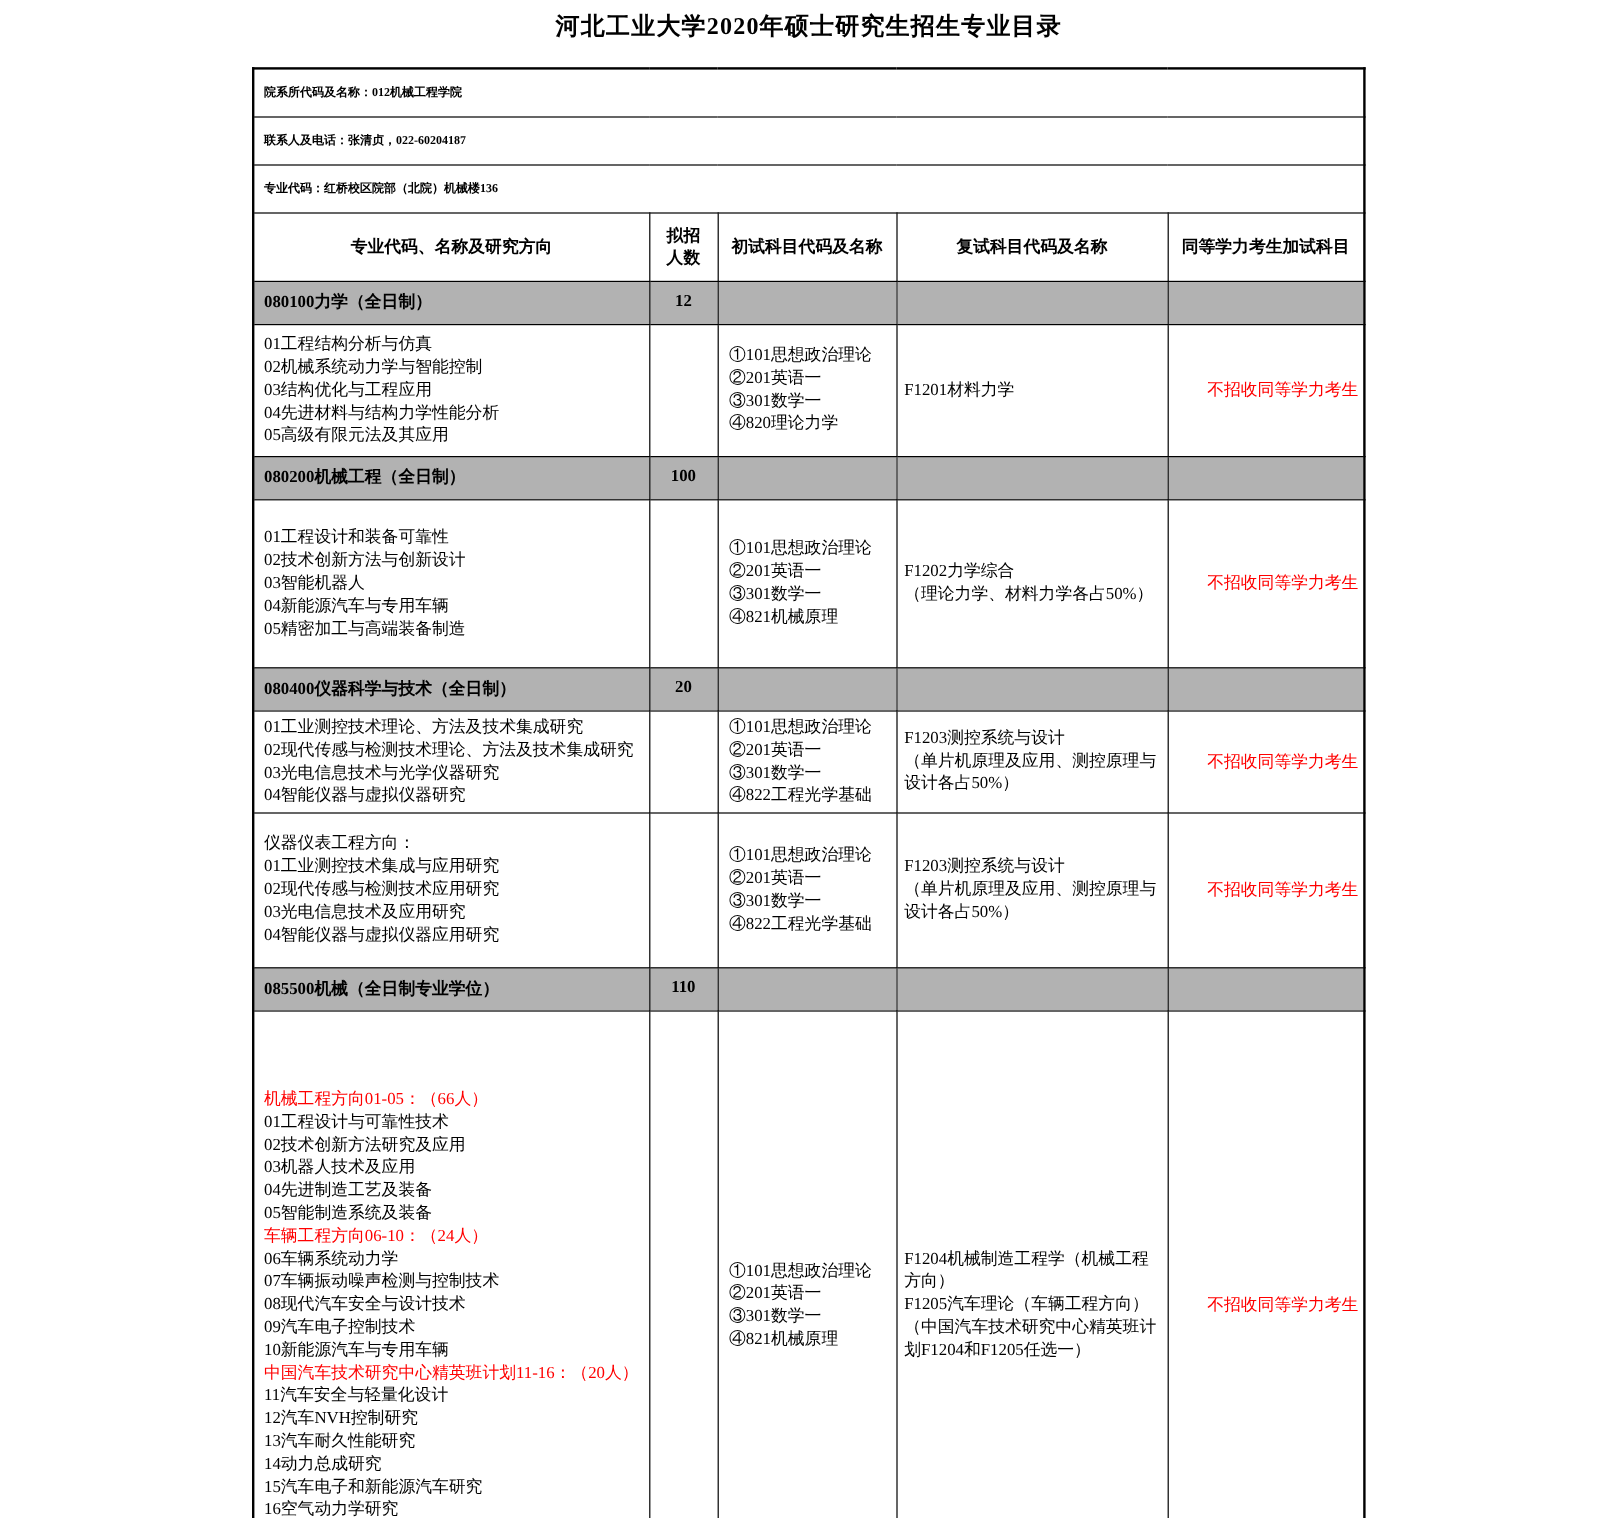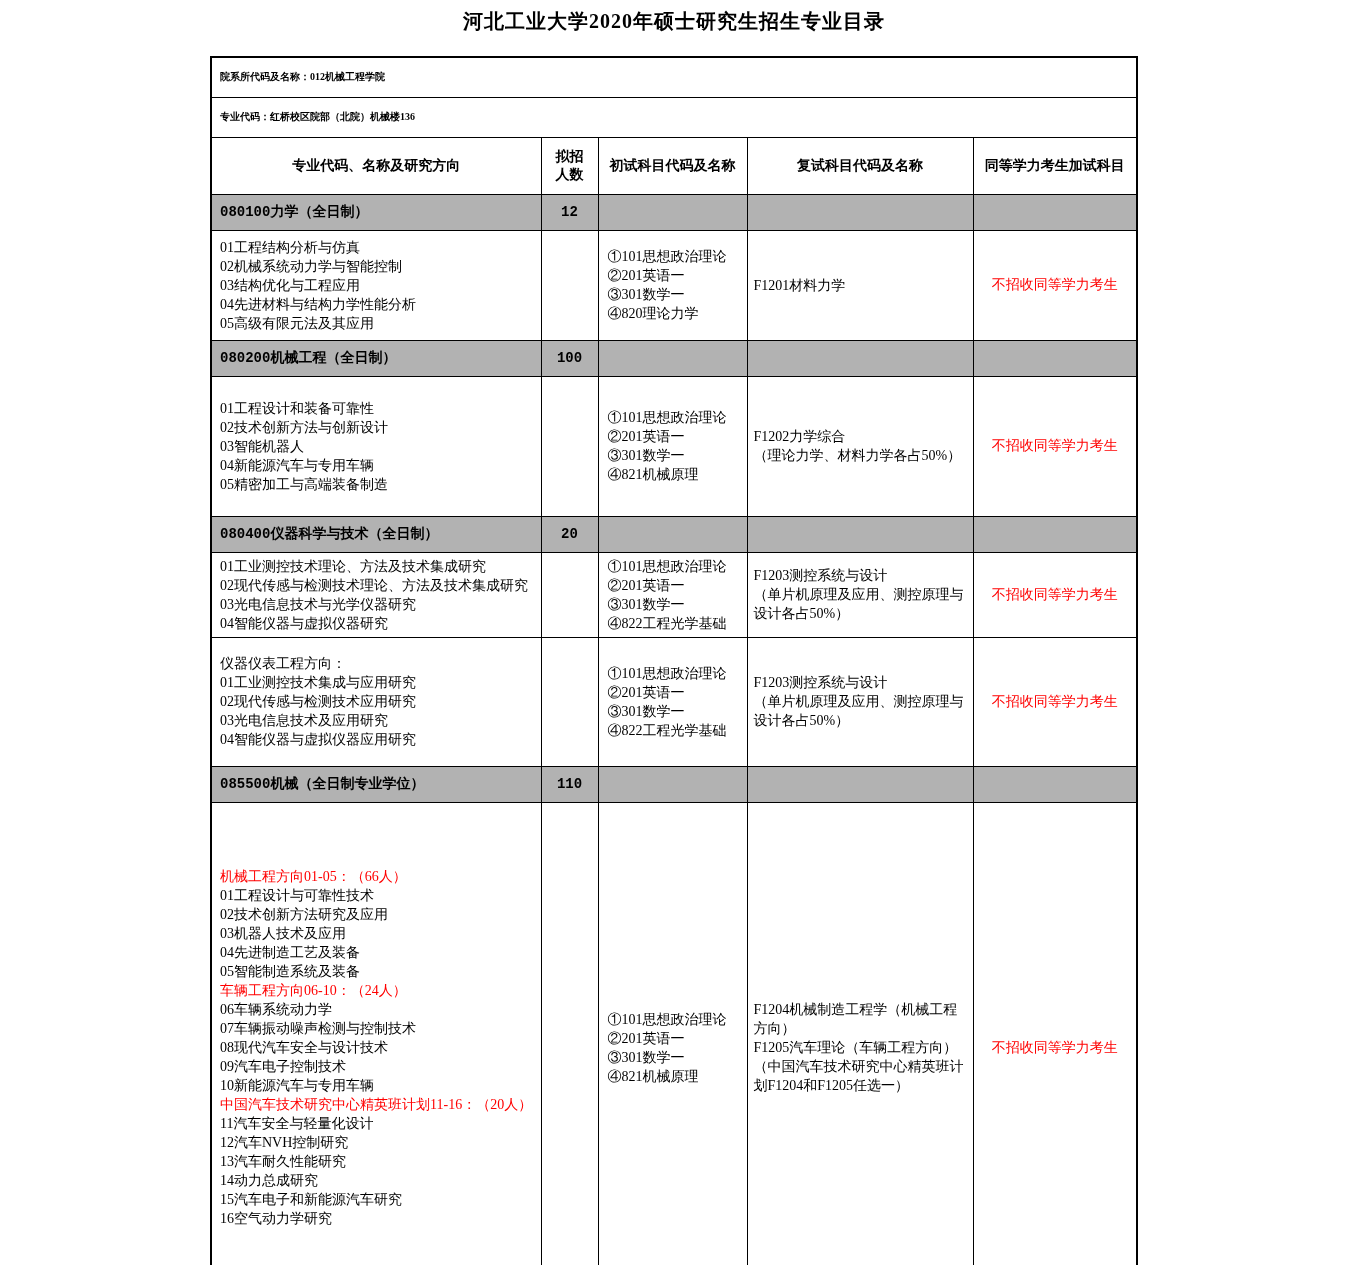--- a/index.html
+++ b/index.html
@@ -46,49 +46,51 @@
     height:57px;
     font-weight:bold;
     text-align:center;
     padding:2px;
   }
   .pre{white-space:pre-line;}
   tr.section-row td{
     background:var(--section-bg);
     font-weight:bold;
     height:36px;
-    font-family:Liberation Mono, monospace;
   }
   td.sec-name{padding-left:8px;text-align:left;}
   td.sec-quota{text-align:center;}
   tr.detail-row td{padding:4px 4px;}
   td.dir-cell{padding-left:8px !important;text-align:left;line-height:19px;}
   td.exam-cell{padding-left:9px !important;text-align:left;line-height:19px;}
   td.retest-cell{padding-left:6px !important;text-align:left;line-height:19px;}
-  td.note-cell{text-align:center;color:var(--alert-red);}
+  td.note-cell{text-align:right;color:var(--alert-red);}
   .red{color:var(--alert-red);}
 </style>
 </head>
 <body>
 
 <div class="page">
   <h1 class="title">河北工业大学2020年硕士研究生招生专业目录</h1>
 
   <table class="catalog">
     <colgroup>
       <col style="width:330px">
         <col style="width:57px">
         <col style="width:149px">
         <col style="width:226px">
         <col style="width:164px">
     </colgroup>
 
     <tbody>
         <tr class="info-row">
       <td colspan="5">院系所代码及名称：012机械工程学院</td>
+    </tr>
+    <tr class="info-row">
+      <td colspan="5">联系人及电话：张清贞，022-60204187</td>
     </tr>
     <tr class="info-row">
       <td colspan="5">专业代码：红桥校区院部（北院）机械楼136</td>
     </tr>
 
     <tr class="head-row">
       <th>专业代码、名称及研究方向</th>
       <th class="pre">拟招
 人数</th>
       <th>初试科目代码及名称</th>

